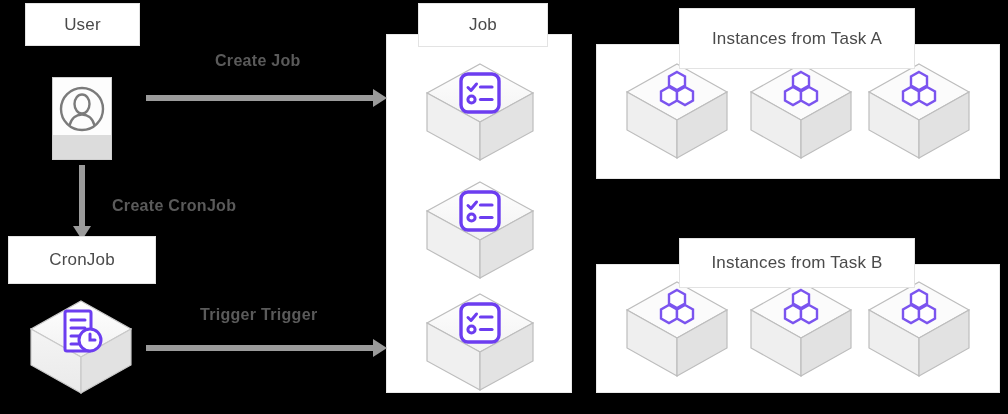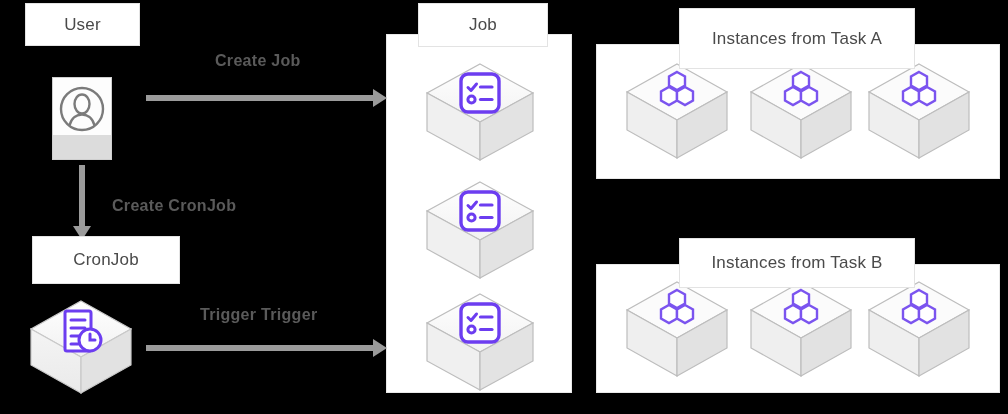--- a/index.html
+++ b/index.html
@@ -98,21 +98,21 @@
     </div>
     <div class="strip"></div>
   </div>
 
   <div class="arrow-label" style="left:215px; top:52px;">Create Job</div>
   <div class="arrow-h" style="left:146px; top:95px; width:228px;"></div>
 
   <div class="arrow-v" style="left:79px; top:165px; height:62px;"></div>
   <div class="arrow-label" style="left:112px; top:197px;">Create CronJob</div>
 
-  <div class="chip" style="left:8px; top:236px; width:148px; height:48px;margin-left:24px;">
+  <div class="chip" style="left:8px; top:236px; width:148px; height:48px;">
     <span>CronJob</span>
   </div>
 
   <div class="cube" style="left:28px; top:299px; width:106px; height:98px;">
     <svg width="106" height="98" viewBox="0 0 106 98" aria-hidden="true">
       <defs>
         <linearGradient id="cjTop" x1="0" y1="0" x2="0" y2="1">
           <stop offset="0%" stop-color="#ffffff"></stop>
             <stop offset="100%" stop-color="#f1f1f1"></stop>
         </linearGradient>

